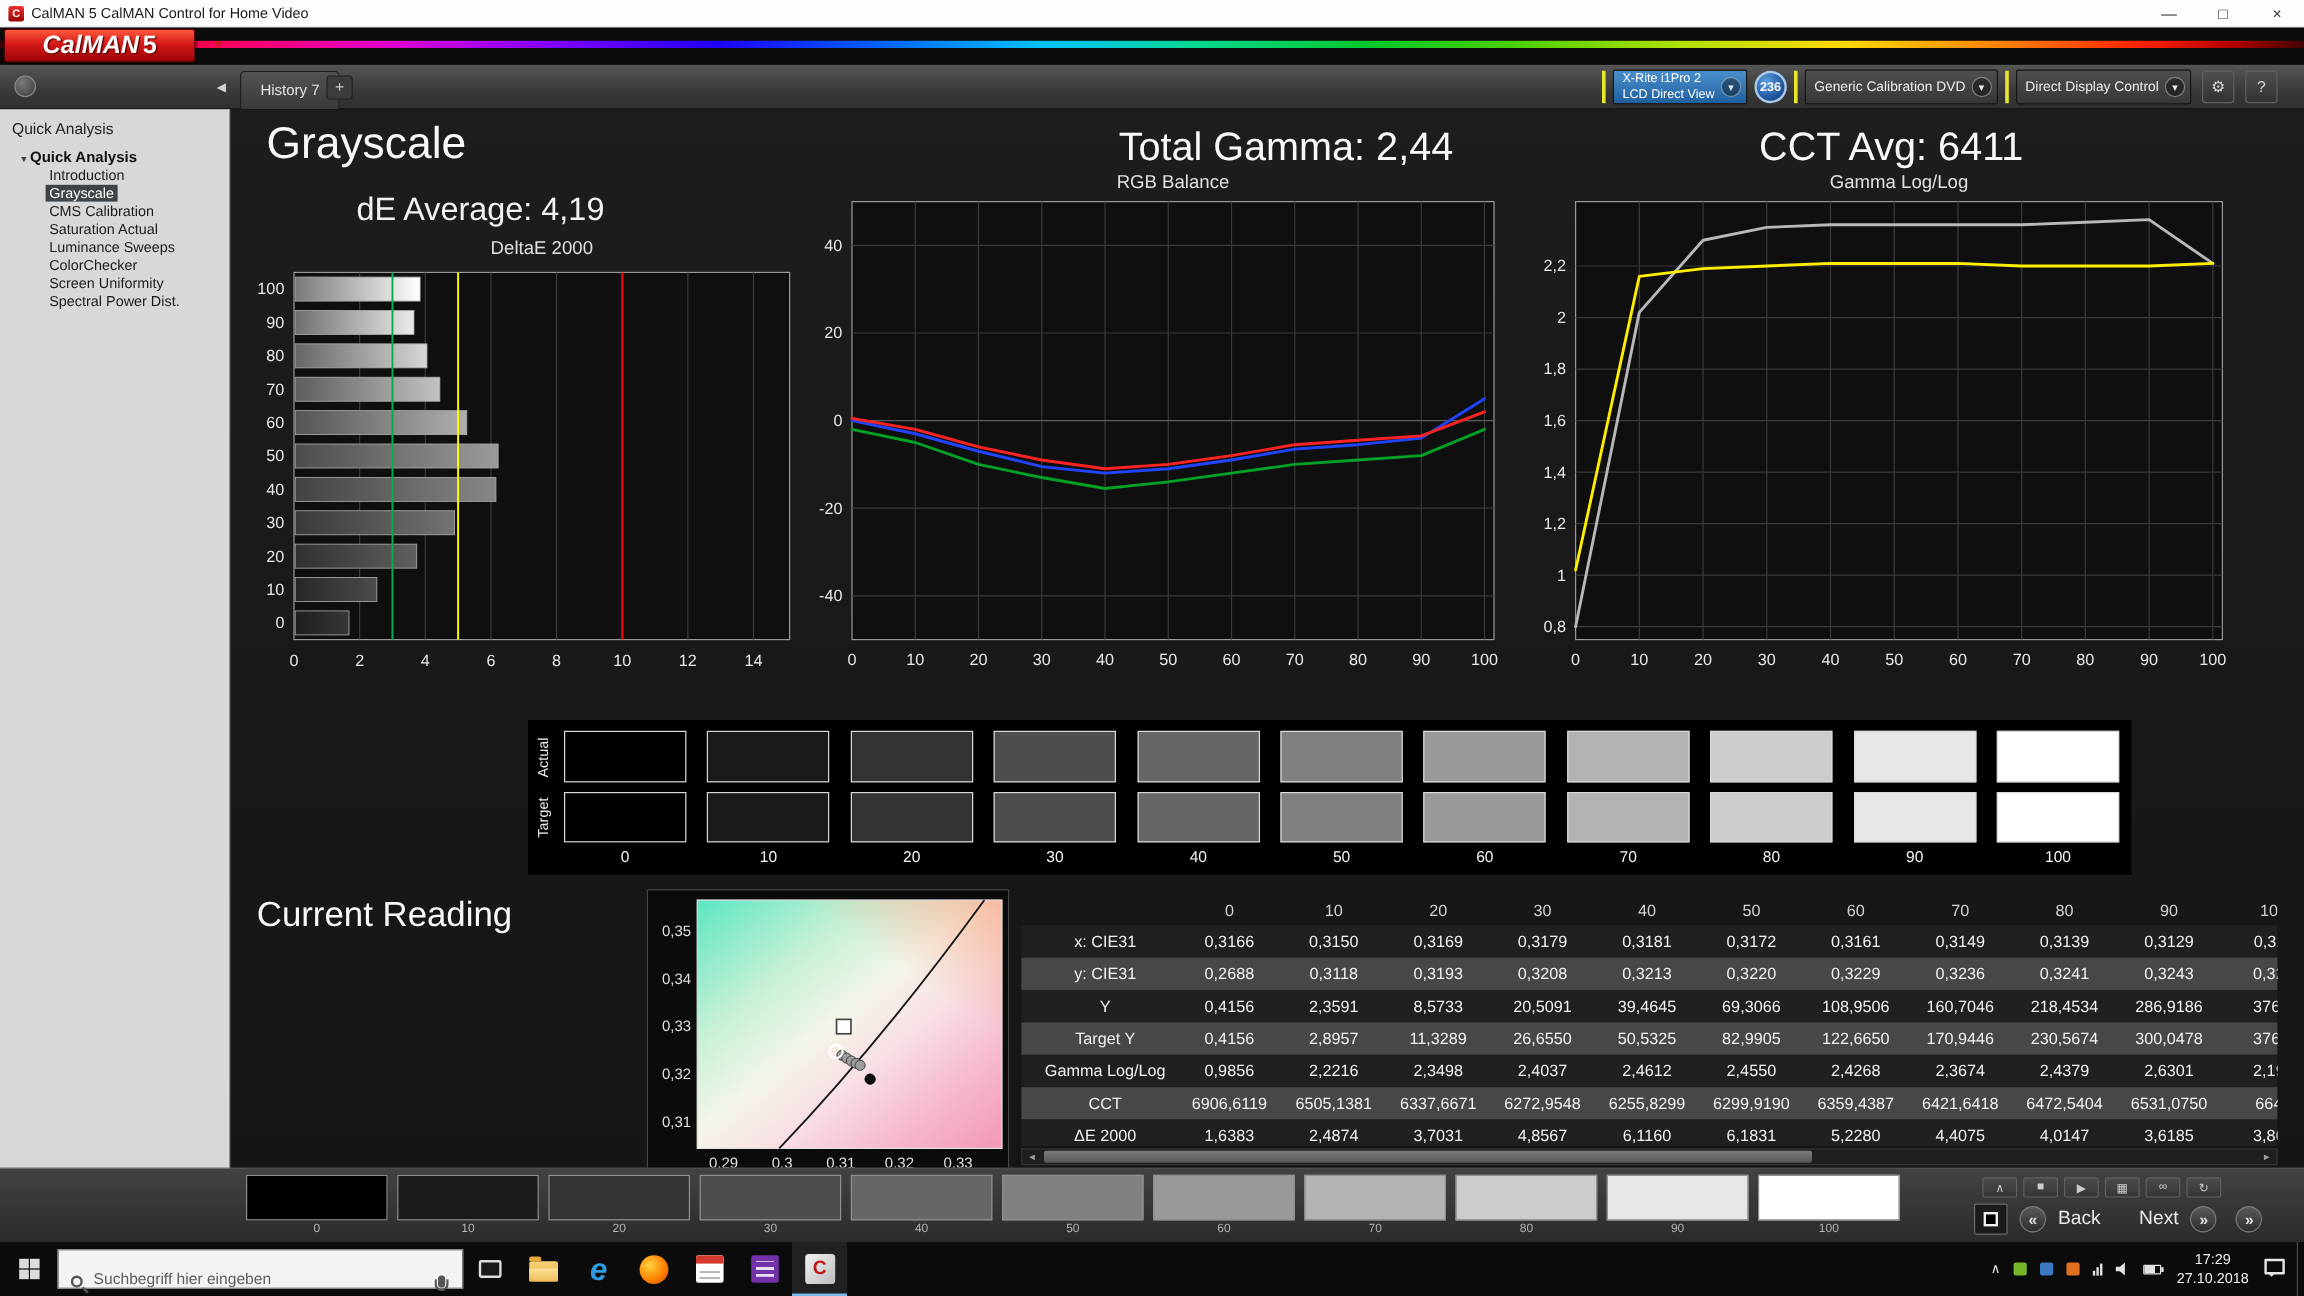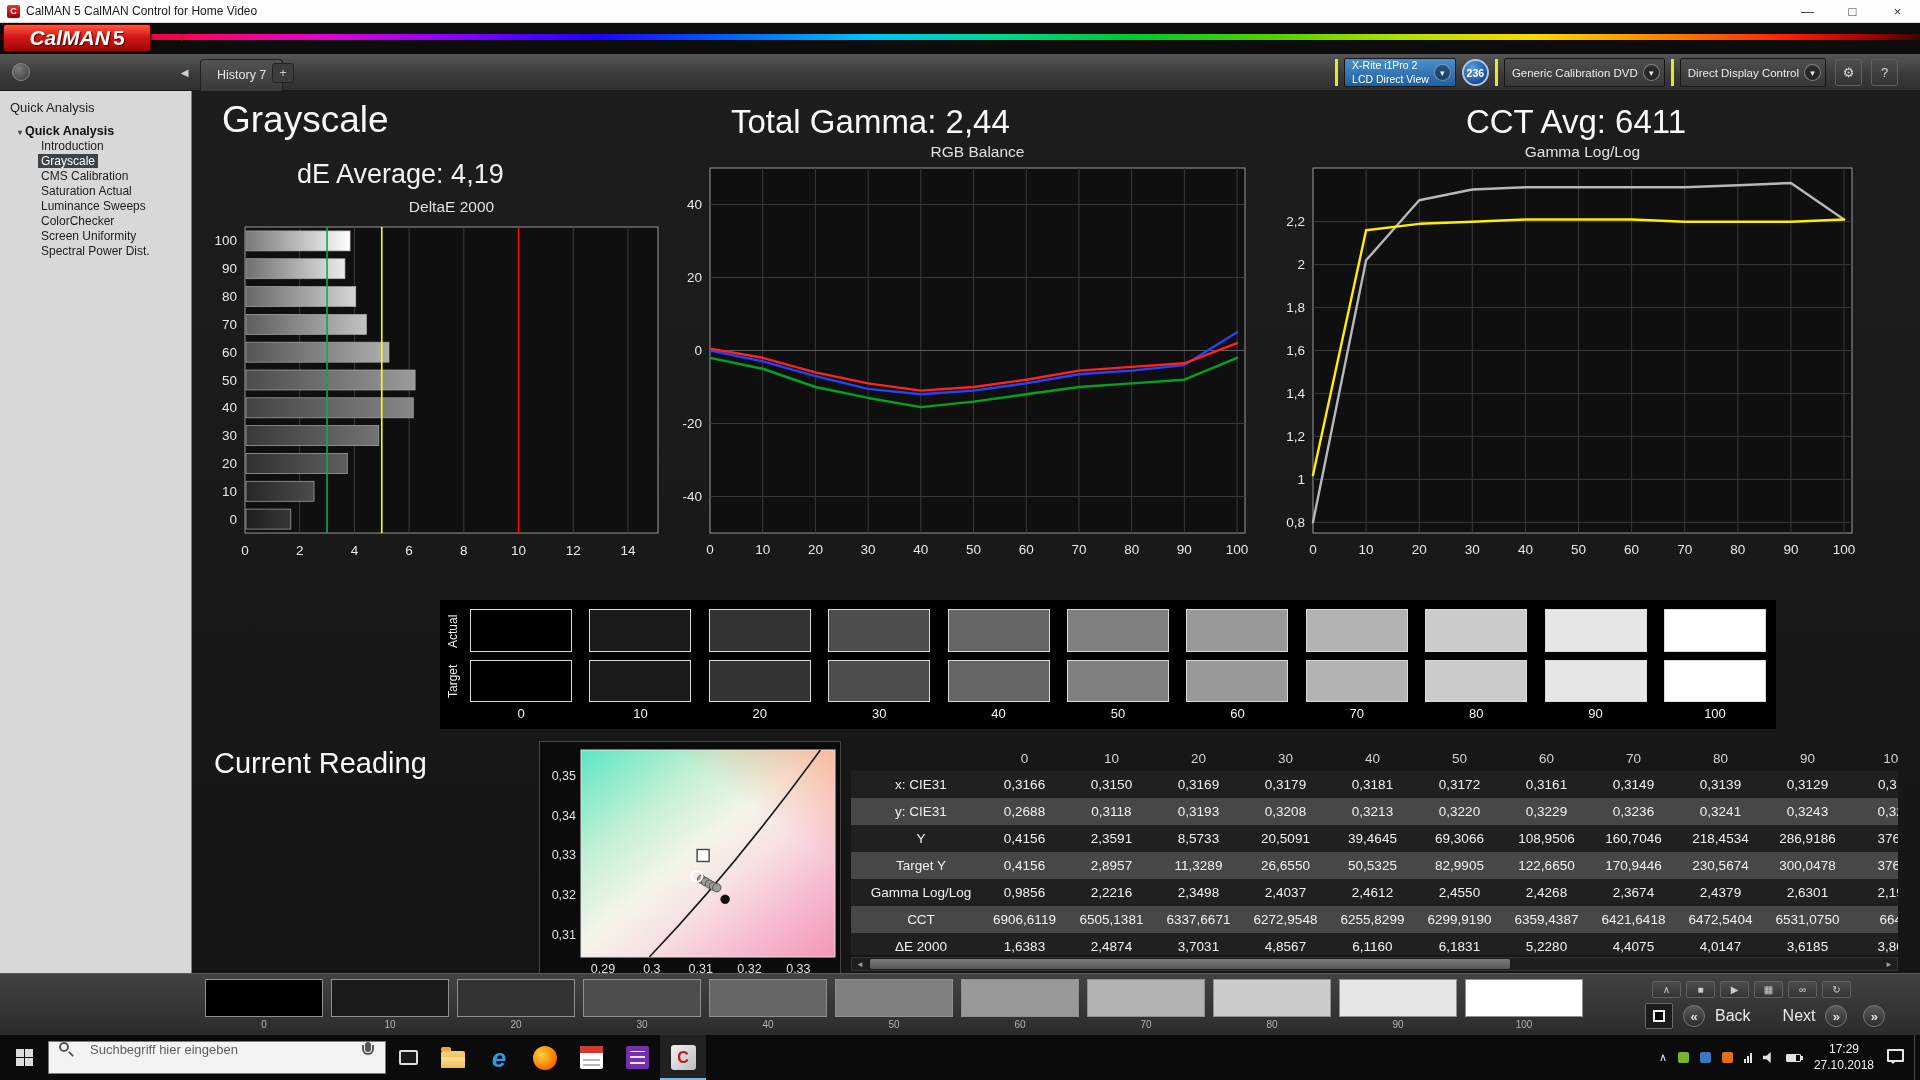--- a/index.html
+++ b/index.html
@@ -9,21 +9,21 @@
 
 .titlebar{position:absolute;left:0;top:0;width:1920px;height:23px;background:#fdfdfd;display:flex;align-items:center;border-bottom:1px solid #d8d8d8}
 .app-ico{width:13px;height:13px;margin:0 6px 0 7px;background:linear-gradient(#e33,#900);color:#fff;font-size:9px;font-weight:bold;display:flex;align-items:center;justify-content:center;border-radius:2px}
 .title-text{font-size:12px;color:#1b1b1b}
 .win-controls{margin-left:auto;display:flex;height:100%}
 .wbtn{width:45px;height:100%;display:flex;align-items:center;justify-content:center;font-size:13px;color:#333}
 
 
 .brandband{position:absolute;left:0;top:23px;width:1920px;height:31px;background:#0c0c0c}
 .rainbow{position:absolute;left:0;top:11px;width:1920px;height:6px;background:linear-gradient(90deg,#400000 0%,#c00000 3%,#ff0060 10%,#e000d0 17%,#8000ff 24%,#2000ff 31%,#0060ff 38%,#00c0ff 45%,#00d890 52%,#00c830 59%,#50d000 66%,#b0e000 73%,#ffd800 80%,#ff8000 87%,#ff2000 93%,#b00000 97%,#400000 100%)}
-.logo{position:absolute;left:3px;top:1px;width:148px;height:28px;background:linear-gradient(180deg,#ff5a3c 0%,#d41818 45%,#9c0606 100%);border:1px solid #5c0000;border-radius:3px;display:flex;align-items:center;justify-content:center;gap:3px;box-shadow:0 1px 3px rgba(0,0,0,.7)}
+.logo{position:absolute;left:3px;top:1px;width:160px;height:28px;background:linear-gradient(180deg,#ff5a3c 0%,#d41818 45%,#9c0606 100%);border:1px solid #5c0000;border-radius:3px;display:flex;align-items:center;justify-content:center;gap:3px;box-shadow:0 1px 3px rgba(0,0,0,.7)}
 .logo .lg1{color:#fff;font-size:21px;font-weight:bold;font-style:italic;text-shadow:1px 1px 1px #500}
 .logo .lg2{color:#fff;font-size:21px;font-weight:bold;text-shadow:1px 1px 1px #500}
 .logo-caret{position:absolute;left:177px;top:9px;color:#c32020;font-size:10px}
 
 
 .tabband{position:absolute;left:0;top:54px;width:1920px;height:37px;background:linear-gradient(#565656,#393939 60%,#303030);border-bottom:1px solid #1a1a1a}
 .round-btn{position:absolute;left:12px;top:9px;width:18px;height:18px;border-radius:50%;background:radial-gradient(circle at 35% 30%,#7a7a7a,#3a3a3a);border:1px solid #8a8a8a}
 .collapse-btn{position:absolute;left:176px;top:10px;width:17px;height:17px;color:#cfcfcf;font-size:10px;display:flex;align-items:center;justify-content:center}
 .tab{position:absolute;left:200px;top:5px;height:32px;padding:0 16px;background:linear-gradient(#535353,#383838);border:1px solid #1f1f1f;border-bottom:none;border-radius:4px 4px 0 0;color:#e4e4e4;font-size:12.5px;line-height:30px}
 .plus-tab{position:absolute;left:272px;top:9px;width:22px;height:20px;background:#3c3c3c;border:1px solid #232323;border-radius:3px;color:#c8c8c8;text-align:center;line-height:18px;font-size:13px}
@@ -45,21 +45,21 @@
 .tree-root{font-weight:bold;font-size:12.5px;padding-left:18px;height:16px;line-height:16px;color:#111}
 .tree-root .exp{font-size:8px;margin-right:3px;color:#444}
 .tree-item{font-size:12px;padding-left:38px;height:15px;line-height:15px;color:#1c1c1c;white-space:nowrap}
 .tree-item span{padding:0 3px}
 .tree-item.selected span{background:#3e4347;color:#fff}
 
 
 .main{position:absolute;left:192px;top:91px;width:1728px;height:882px;background:linear-gradient(#1d1d1d,#151515);overflow:hidden}
 .h-grayscale{position:absolute;left:30px;top:8px;font-size:37px;color:#f8f8f8}
 .h-de{position:absolute;left:105px;top:68px;font-size:27px;color:#f2f2f2}
-.h-gamma{position:absolute;left:539px;top:12px;width:480px;text-align:left;font-size:33px;color:#f8f8f8}
+.h-gamma{position:absolute;left:539px;top:12px;width:480px;text-align:right;font-size:33px;color:#f8f8f8}
 .h-cct{position:absolute;left:1144px;top:12px;width:480px;text-align:center;font-size:33px;color:#f8f8f8}
 .svg-deltae{position:absolute;left:0;top:105px}
 .svg-rgb{position:absolute;left:460px;top:49px}
 .svg-gamma{position:absolute;left:1063px;top:49px}
 
 
 .swatch-panel{position:absolute;left:248px;top:509px;width:1336px;height:129px;background:#000}
 .v-label{position:absolute;left:6px;width:16px;color:#f0f0f0;font-size:12px;writing-mode:vertical-rl;transform:rotate(180deg);text-align:center}
 .sw{position:absolute;width:102px;border:1px solid #d9d9d9}
 .sw-num{position:absolute;top:106px;width:102px;text-align:center;color:#f5f5f5;font-size:13px}
@@ -96,21 +96,21 @@
 .pattern-btn .inner{width:12px;height:12px;border:2px solid #f0f0f0;background:#000}
 .nav-circle{width:22px;height:22px;border-radius:50%;background:linear-gradient(#5a5a5a,#2d2d2d);border:1px solid #7a7a7a;color:#e0e0e0;font-size:13px;font-weight:bold;display:flex;align-items:center;justify-content:center}
 .nav-label{font-size:16px;color:#eaeaea;padding:0 4px}
 
 
 .taskbar{position:absolute;left:0;top:1035px;width:1920px;height:45px;background:#0b0b0b;display:flex;align-items:center}
 .tb-slot{height:45px;display:flex;align-items:center;justify-content:center}
 .start{width:48px}
 .winlogo{display:grid;grid-template-columns:8px 8px;grid-template-rows:8px 8px;gap:1px}
 .winlogo div{background:#dcdcdc}
-.searchbox{width:338px;height:33px;background:#f3f3f3;border:1px solid #7a7a7a;display:flex;align-items:flex-start;padding:0 10px;gap:21px}
+.searchbox{width:338px;height:33px;background:#f3f3f3;border:1px solid #7a7a7a;display:flex;align-items:flex-end;padding:0 10px;gap:9px}
 .mag{width:10px;height:10px;border:2px solid #565656;border-radius:50%;position:relative;flex:none}
 .mag::after{content:'';position:absolute;width:2px;height:6px;background:#565656;transform:rotate(-45deg);left:9px;top:7px}
 .search-text{font-size:13px;color:#5d5d5d;flex:1;white-space:nowrap;overflow:hidden}
 .mic{width:6px;height:10px;background:#565656;border-radius:3px;position:relative;flex:none;margin-right:4px}
 .mic::after{content:'';position:absolute;left:-3px;top:3px;width:8px;height:8px;border:2px solid #565656;border-top:none;border-radius:0 0 6px 6px}
 .tv-btn{width:44px}
 .tv-ico{width:19px;height:15px;border:2px solid #dedede;border-radius:2px;background:rgba(255,255,255,.06)}
 .app{width:46px;position:relative}
 .app.active{background:rgba(255,255,255,.09);box-shadow:inset 0 -2px 0 #76b9ed}
 .folder{width:24px;height:17px;background:linear-gradient(#f8d278,#e8a93c);border-radius:2px;position:relative;margin-top:3px}

